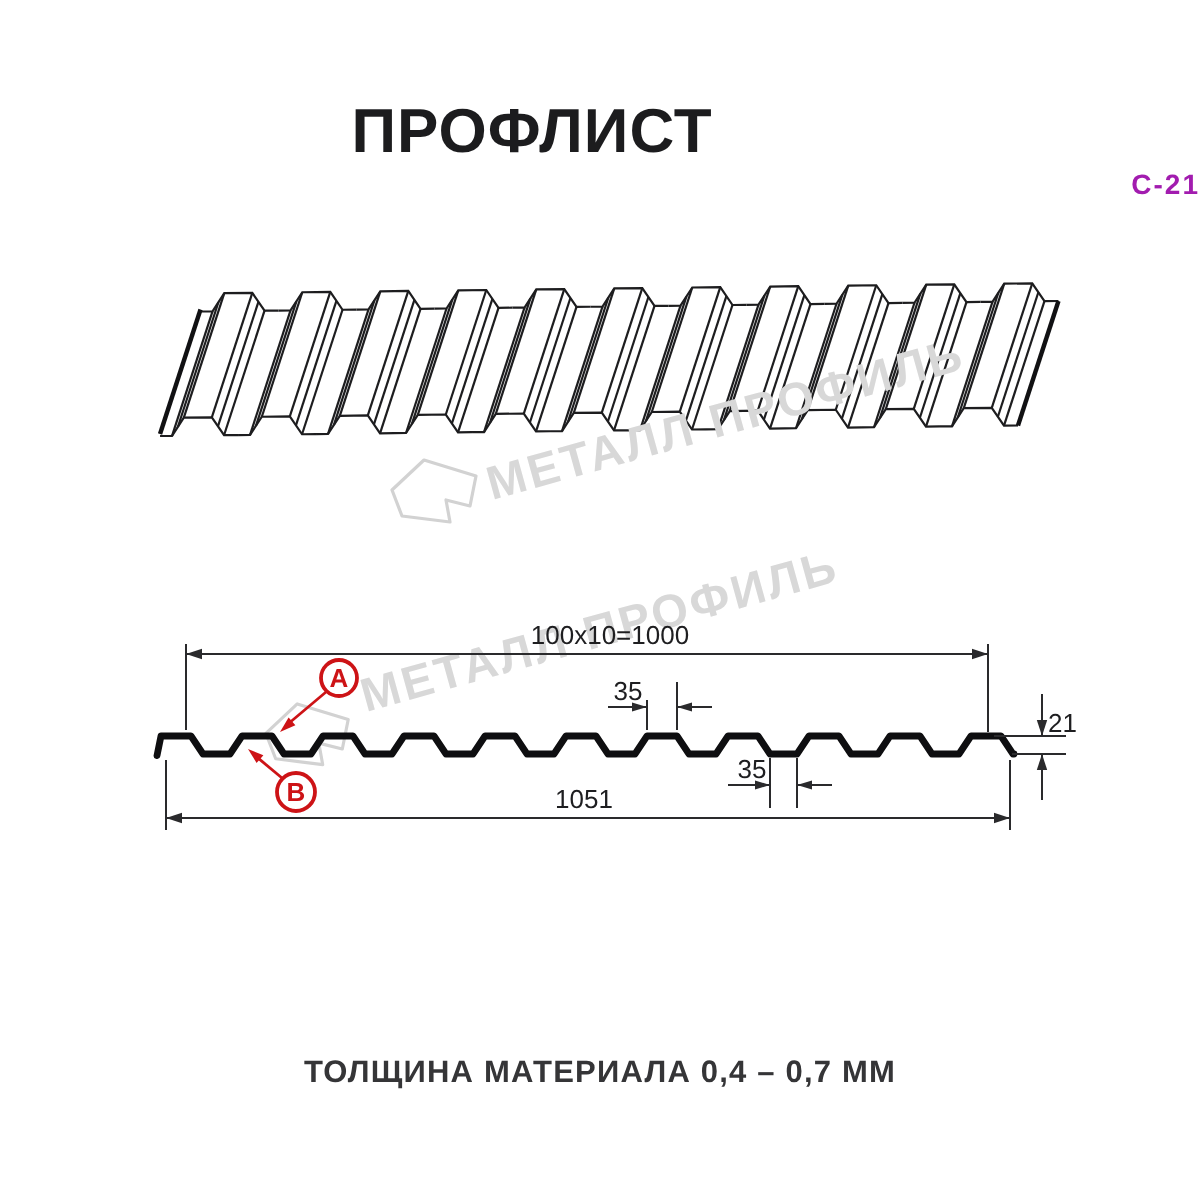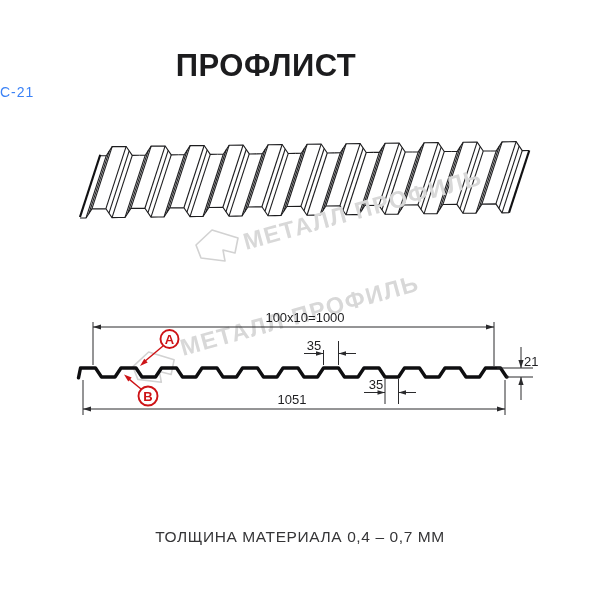--- a/index.html
+++ b/index.html
@@ -5,26 +5,26 @@
   html,body{margin:0;padding:0;}
   body{
     width:600px;height:600px;background:#ffffff;position:relative;overflow:hidden;
     font-family:"Liberation Sans", sans-serif;
   }
   .page-title{
     position:absolute;top:48px;left:0;width:532px;text-align:center;
     font-size:31px;font-weight:900;letter-spacing:0.5px;color:#1c1c1e;margin:0;
   }
   .page-subtitle{
-    position:absolute;top:84px;left:0;width:600px;text-align:left;
-    font-size:14px;font-weight:400;letter-spacing:1px;color:#3b82f6;
+    position:absolute;top:84px;left:0;width:600px;text-align:right;
+    font-size:14px;font-weight:700;letter-spacing:1px;color:#a21caf;
   }
   .footer-note{
     position:absolute;top:528px;left:0;width:600px;text-align:center;
-    font-size:15.5px;font-weight:400;letter-spacing:0.6px;color:#353537;
+    font-size:15.5px;font-weight:700;letter-spacing:0.6px;color:#353537;
   }
   svg{position:absolute;left:0;top:0;}
   .thin{stroke:#1d1d1f;stroke-width:1.1;fill:none;}
   .cut{stroke:#111113;stroke-width:2.2;fill:none;}
   .dimline{stroke:#2a2a2c;stroke-width:1;fill:none;}
   .dimtext{font-family:"Liberation Sans",sans-serif;font-size:13px;fill:#1e1e20;}
   .arr{fill:#2a2a2c;stroke:none;}
   .profile{stroke:#0e0e10;stroke-width:3.4;fill:none;stroke-linejoin:round;stroke-linecap:round;}
   .wm-logo{stroke:#d2d2d2;stroke-width:1.6;fill:none;stroke-linejoin:round;}
   .wm-text{font-family:"Liberation Sans",sans-serif;font-size:23.5px;font-weight:bold;

